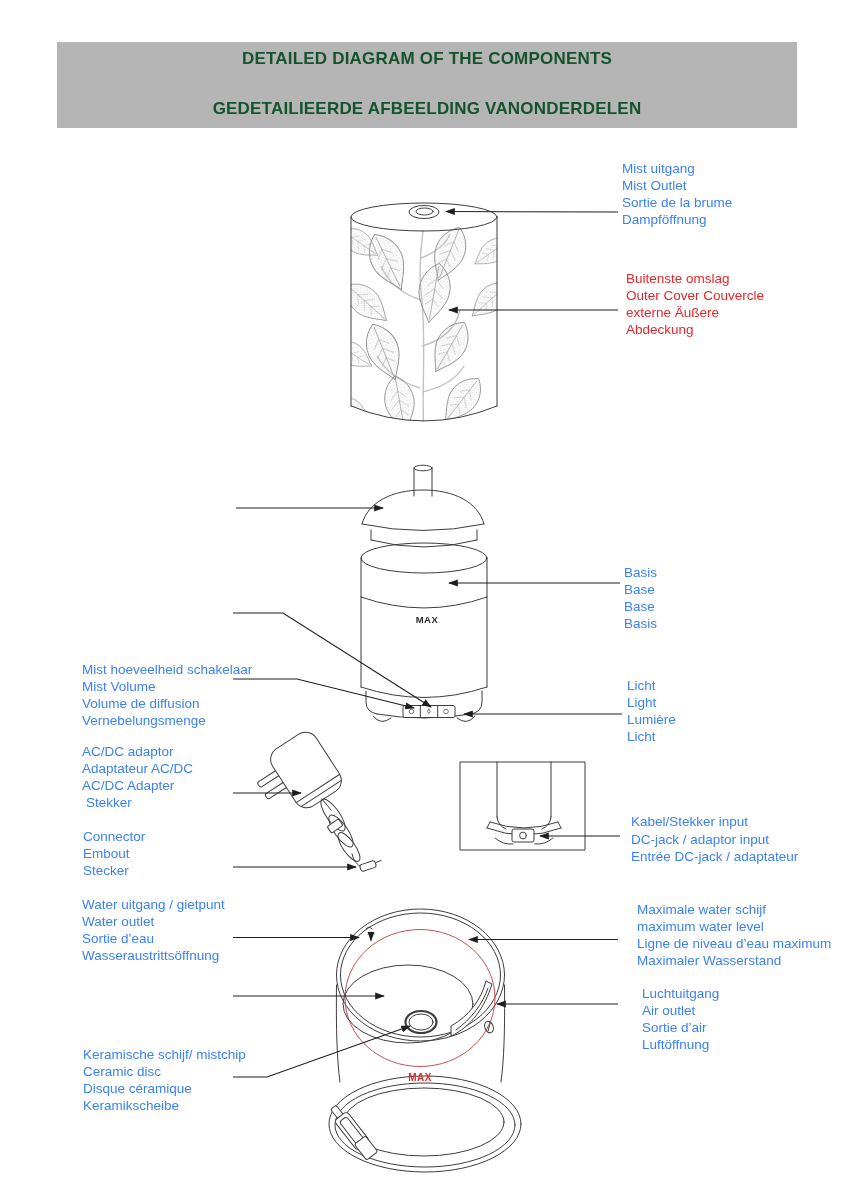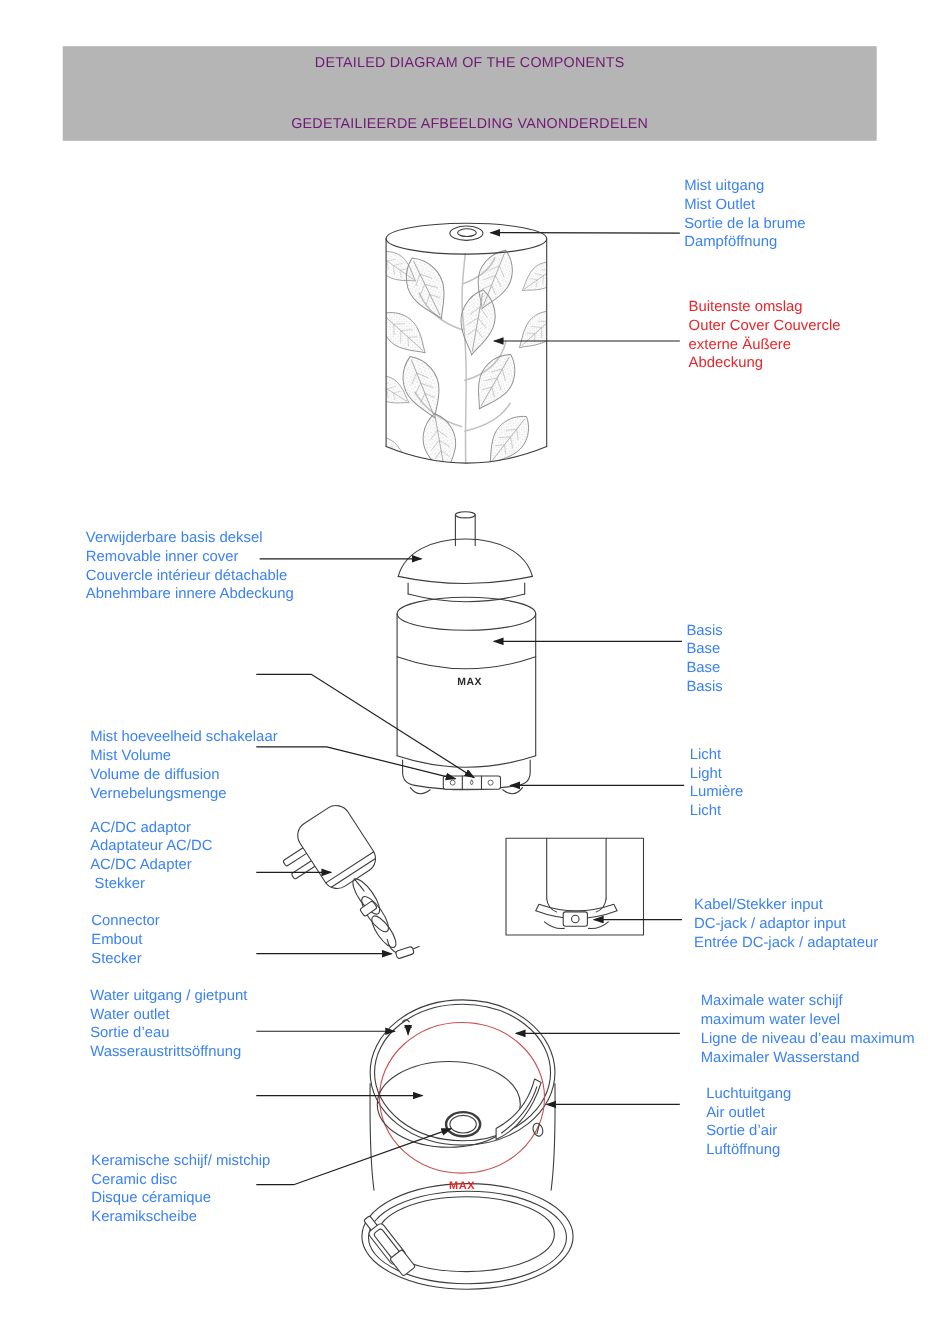--- a/index.html
+++ b/index.html
@@ -2,21 +2,21 @@
 <html style="--banner_bg: #b5b5b5; --accent_red: #e8262a; --tank_line_red: #c85050;"><head>
 <meta charset="utf-8">
 <style>
   html,body{margin:0;padding:0;background:#fff;}
   .page{position:relative;width:848px;height:1200px;background:#fff;overflow:hidden;
         font-family:"Liberation Sans",sans-serif;}
   .banner{position:absolute;left:57px;top:42px;width:740px;height:86px;
           background:var(--banner_bg,#b5b5b5);box-sizing:border-box;
           display:flex;flex-direction:column;justify-content:space-between;
           padding:7px 0 9px;text-align:center;}
-  .banner div{font-weight:normal;font-size:13px;color:#701a75;letter-spacing:.2px;}
+  .banner div{font-weight:bold;font-size:17px;color:#14532d;letter-spacing:.2px;}
   .label{position:absolute;font-size:13.5px;line-height:17px;color:#3b82f6;white-space:nowrap;}
   .label.red{color:var(--accent_red,#e8262a);}
   .art{position:absolute;left:0;top:0;}
   .ln{fill:none;stroke:#3d3d3d;stroke-width:1;stroke-linecap:round;stroke-linejoin:round;}
   .lnf{fill:#fff;stroke:#3d3d3d;stroke-width:1;stroke-linejoin:round;}
   .arrow{fill:none;stroke:#1e1e1e;stroke-width:1.1;}
   .red-ln{fill:none;stroke:var(--tank_line_red,#c85050);stroke-width:1;}
   .stem{fill:none;stroke:#c2c2c2;stroke-width:1.4;}
   .icon-ln{fill:none;stroke:#555;stroke-width:.8;}
   .svg-max{font-family:"Liberation Sans",sans-serif;font-weight:bold;font-size:9.5px;
@@ -186,26 +186,20 @@
     <div>Dampföffnung</div>
   </div>
 
   <div class="label red" style="left:626px;top:270px">
     <div>Buitenste omslag</div>
     <div>Outer Cover Couvercle</div>
     <div>externe Äußere</div>
     <div>Abdeckung</div>
   </div>
 
-  <div class="label" style="left:78px;top:480px">
-    <div>Verwijderbare basis deksel</div>
-    <div>Removable inner cover</div>
-    <div>Couvercle intérieur détachable</div>
-    <div>Abnehmbare innere Abdeckung</div>
-  </div>
 
 
   <div class="label" style="left:82px;top:661px">
     <div>Mist hoeveelheid schakelaar</div>
     <div>Mist Volume</div>
     <div>Volume de diffusion</div>
     <div>Vernebelungsmenge</div>
   </div>
 
   <div class="label" style="left:82px;top:743px">

